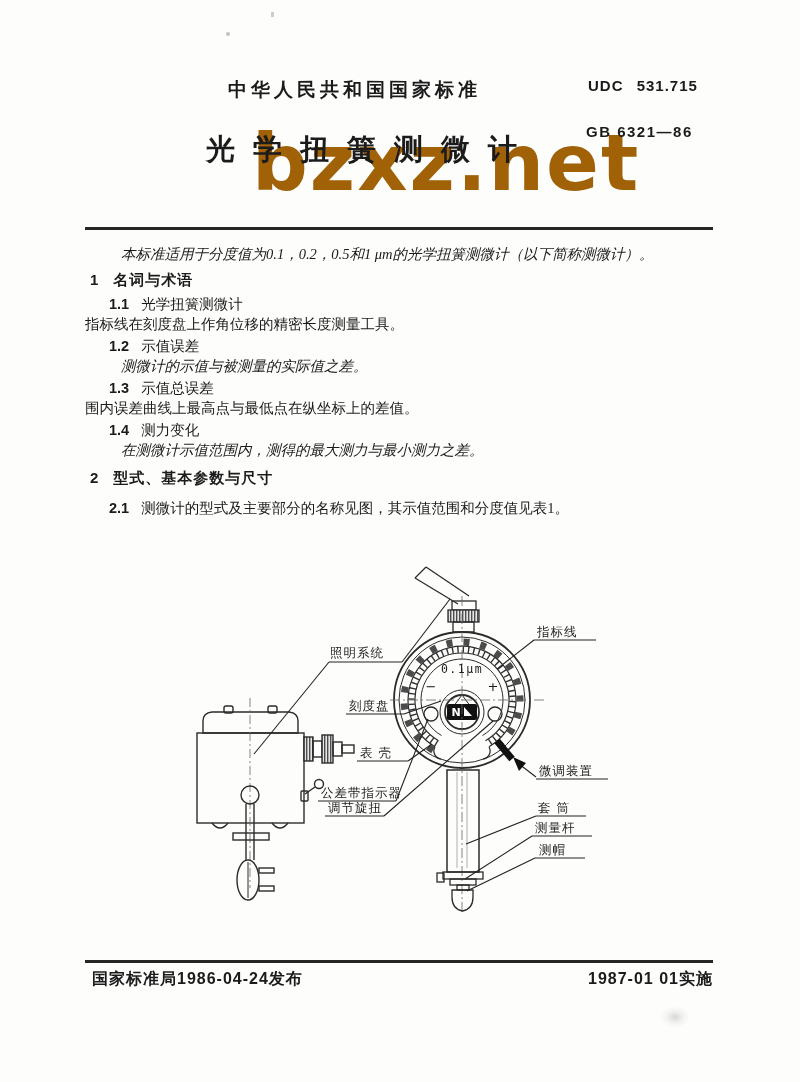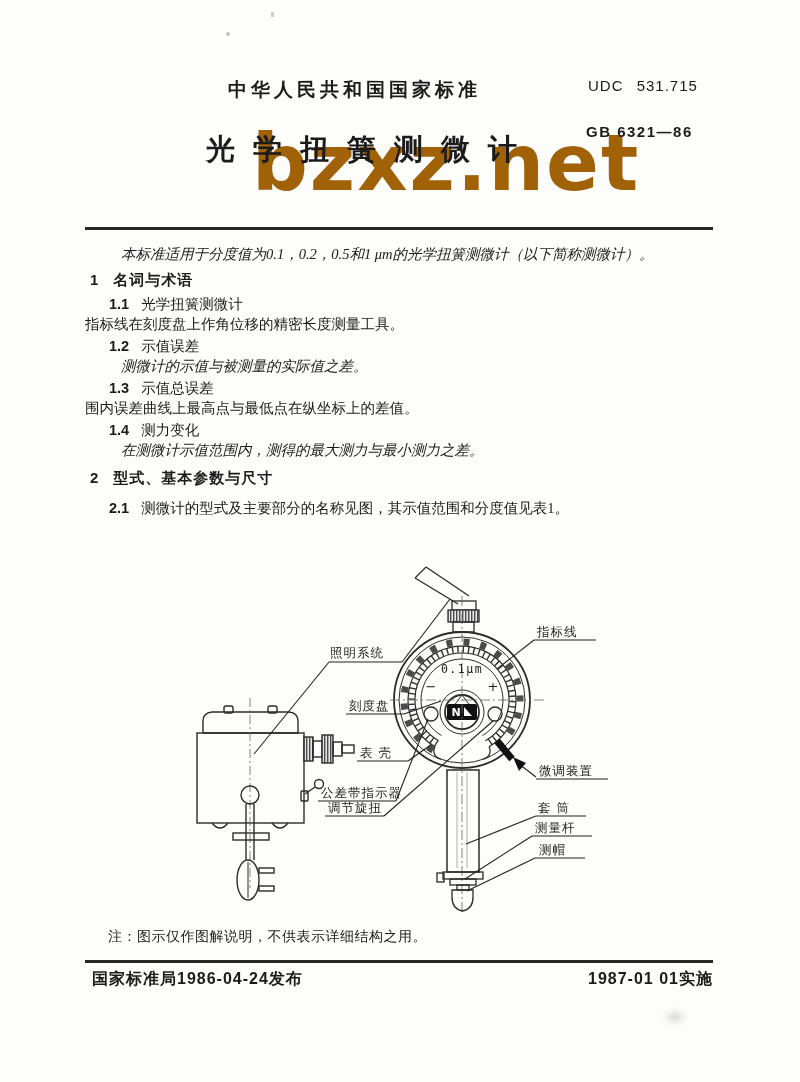--- a/index.html
+++ b/index.html
@@ -5,21 +5,21 @@
   html,body{margin:0;padding:0;background:#ffffff;}
   .page{position:relative;width:800px;height:1082px;background:#fdfdfc;overflow:hidden;
         font-family:"Liberation Serif","DejaVu Serif",serif;color:#1b1b1b;}
   
   .watermark{position:absolute;left:252px;top:118px;font-family:"DejaVu Sans","Liberation Sans",sans-serif;
              font-weight:700;font-size:78px;color:#a16207;letter-spacing:2px;z-index:1;}
   
   .std-org{position:absolute;left:228px;top:77px;font-family:"Liberation Sans",sans-serif;
            font-weight:bold;font-size:19px;letter-spacing:4px;z-index:2;}
   .udc{position:absolute;left:588px;top:77px;font-family:"Liberation Sans",sans-serif;
-       font-weight:normal;font-size:15px;word-spacing:8px;letter-spacing:1px;z-index:2;}
+       font-weight:bold;font-size:15px;word-spacing:8px;letter-spacing:1px;z-index:2;}
   .gb-code{position:absolute;left:586px;top:123px;font-family:"Liberation Sans",sans-serif;
            font-weight:bold;font-size:15px;letter-spacing:1.5px;z-index:2;}
   .doc-title{position:absolute;left:206px;top:130px;font-family:"Liberation Sans",sans-serif;
              font-weight:bold;font-size:29px;letter-spacing:18px;white-space:nowrap;z-index:2;}
   .doc-title-en{position:absolute;left:185px;top:177px;width:300px;text-align:center;
                 font-family:"Liberation Sans",sans-serif;font-weight:bold;font-size:13.5px;
                 letter-spacing:.3px;z-index:2;}
   .rule-top{position:absolute;left:85px;top:227px;width:628px;height:3px;background:#262626;z-index:2;}
   .rule-bottom{position:absolute;left:85px;top:960px;width:628px;height:3px;background:#262626;z-index:2;}
   
@@ -221,20 +221,19 @@
       <text class="fig-label fig-label-wide" x="360" y="757">表壳</text>
       <text class="fig-label" x="321" y="797">公差带指示器</text>
       <text class="fig-label" x="328" y="812">调节旋扭</text>
       <text class="fig-label" x="539" y="775">微调装置</text>
       <text class="fig-label fig-label-wide" x="538" y="812">套筒</text>
       <text class="fig-label" x="535" y="832">测量杆</text>
       <text class="fig-label" x="539" y="854">测帽</text>
     </svg>
   </div>
 
-  <div class="fig-note">注：图示仅作图解说明，不供表示详细结构之用。</div>
 
   <div class="rule-bottom"></div>
   <div class="footer-issued">国家标准局1986-04-24发布</div>
   <div class="footer-impl">1987-01 01实施</div>
 
   <div class="smudge"></div>
 </div>
 
 </body></html>

